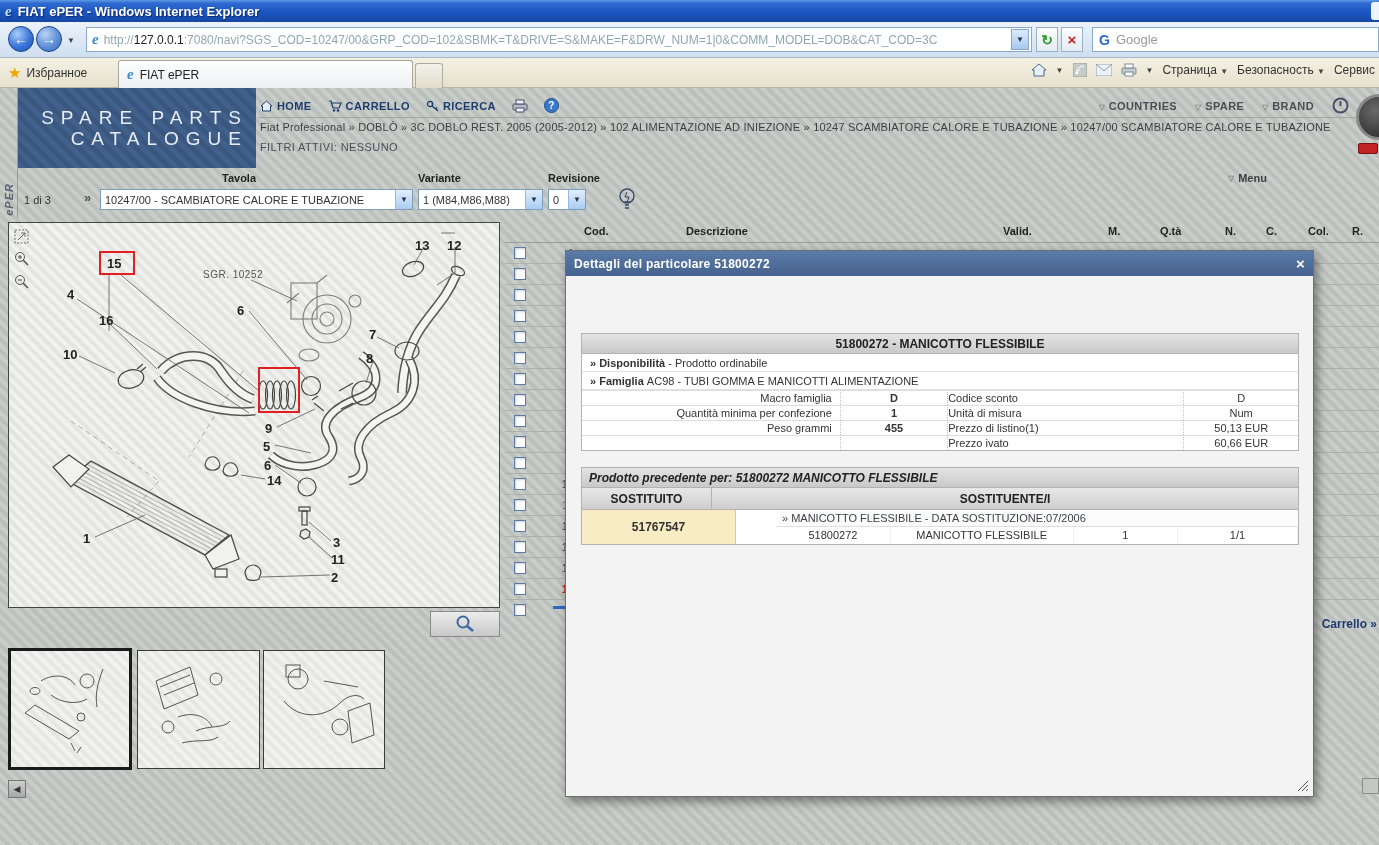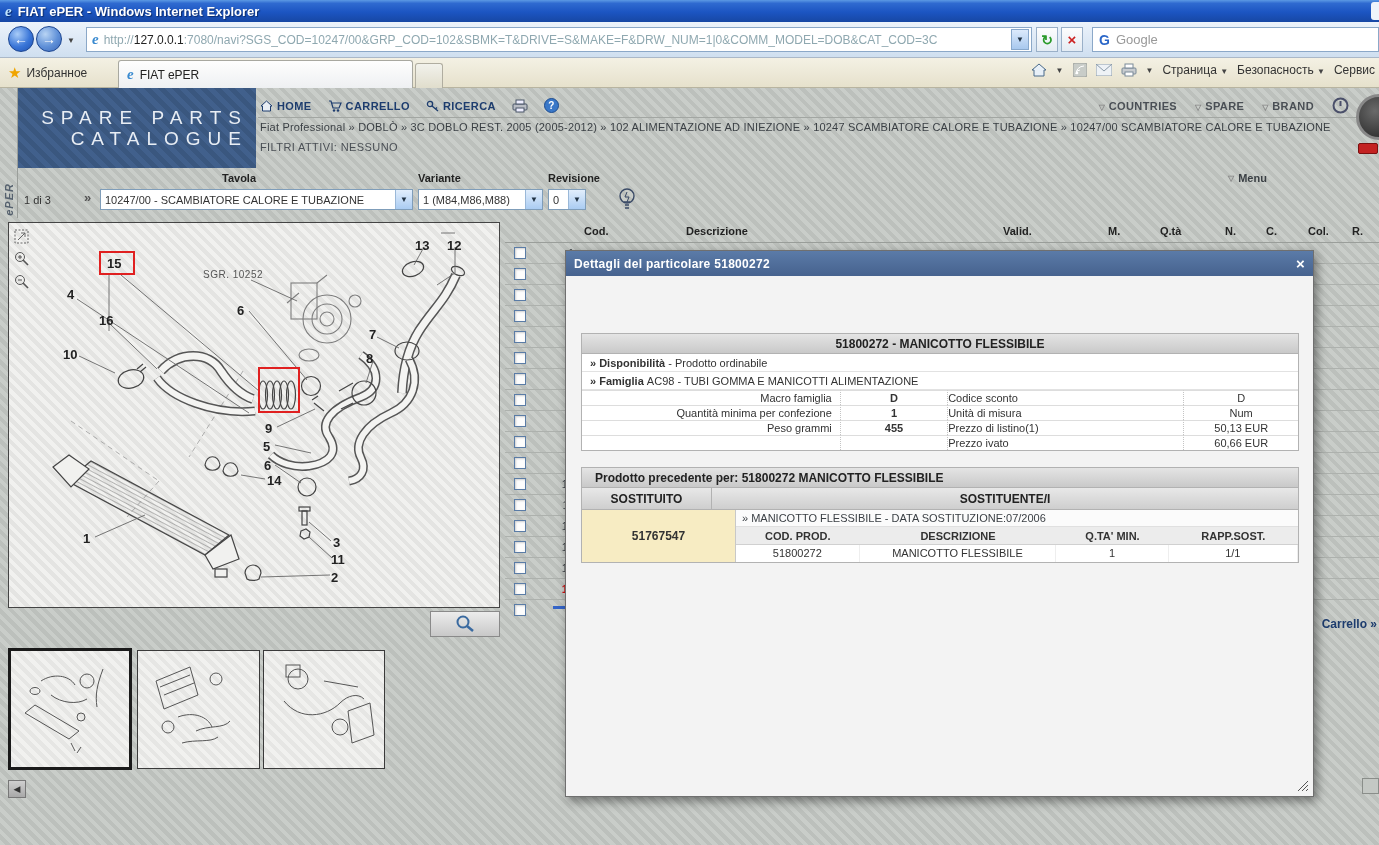--- a/index.html
+++ b/index.html
@@ -122,21 +122,21 @@
   .fv{text-align:center;font-weight:bold;border-left:1px dotted #c4c4c4;}
   .fl2{text-align:left;padding-right:8px;border-left:1px dotted #c4c4c4;}
   .fv2{text-align:center;border-left:1px dotted #c4c4c4;}
   .subtbl-h{display:flex;height:22px;background:linear-gradient(#e8e8e8,#cecece);border-bottom:1px solid #b2b2b2;
     font-weight:bold;font-size:12px;color:#222;}
   .sost-col{width:130px;border-right:1px solid #b2b2b2;display:flex;align-items:center;justify-content:center;}
   .sostte-col{flex:1;display:flex;align-items:center;justify-content:center;}
   .sbody{display:flex;}
   .ycell{width:154px;background:#f7ecc3;border-right:1px solid #c8c8c8;display:flex;align-items:center;
     justify-content:center;font-weight:bold;font-size:12px;color:#333;}
-  .scol{flex:1;}
+  .scol{flex:1;margin-left:40px;}
   .note-row{height:17px;line-height:17px;padding-left:6px;background:#fbfbfb;border-bottom:1px solid #e0e0e0;color:#3a3f44;}
   .shdr{display:grid;grid-template-columns:22% 35% 20% 23%;background:#ececec;border-bottom:1px solid #d0d0d0;
     font-weight:bold;height:18px;line-height:18px;text-align:center;}
   .srow{display:grid;grid-template-columns:22% 35% 20% 23%;height:17px;line-height:17px;text-align:center;background:#fff;}
   .srow > div{border-right:1px solid #eee;}
   .rsz{position:absolute;right:4px;bottom:4px;}
 </style>
 </head>
 <body>
 
@@ -583,35 +583,29 @@
           <div class="fl2">Prezzo di listino(1)</div>
           <div class="fv2">50,13 EUR</div>
         <div class="fl"></div>
           <div class="fv"></div>
           <div class="fl2">Prezzo ivato</div>
           <div class="fv2">60,66 EUR</div>
       </div>
     </div>
 
     <div class="sec" style="top:216px;">
-      <div class="gbar" style="padding-left:13px;">Prodotto precedente per: 51800272 MANICOTTO FLESSIBILE</div>
+      <div class="gbar" style="padding-left:7px;font-style:italic;">Prodotto precedente per: 51800272 MANICOTTO FLESSIBILE</div>
       <div class="subtbl-h">
         <div class="sost-col">SOSTITUITO</div>
         <div class="sostte-col">SOSTITUENTE/I</div>
       </div>
       <div class="sbody">
         <div class="ycell">51767547</div>
         <div class="scol">
           <div class="note-row">» MANICOTTO FLESSIBILE - DATA SOSTITUZIONE:07/2006</div>
-          <div class="shdr">
-            <div>COD. PROD.</div>
-              <div>DESCRIZIONE</div>
-            <div>Q.TA' MIN.</div>
-              <div>RAPP.SOST.</div>
-          </div>
           <div class="srow">
             <div>51800272</div>
               <div>MANICOTTO FLESSIBILE</div>
             <div>1</div>
               <div>1/1</div>
           </div>
         </div>
       </div>
     </div>
 

